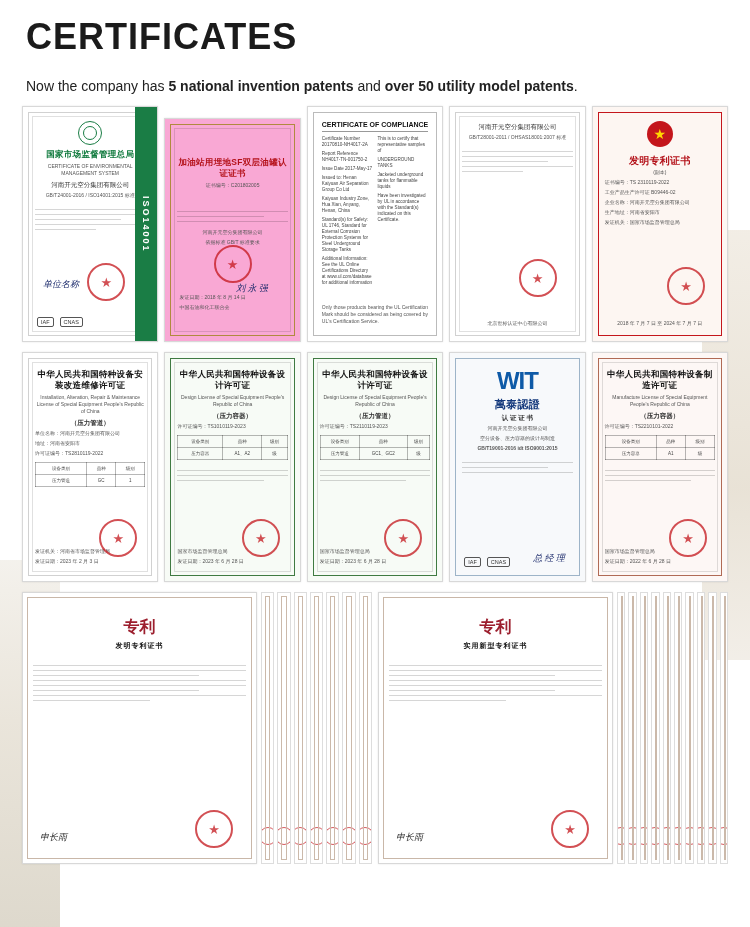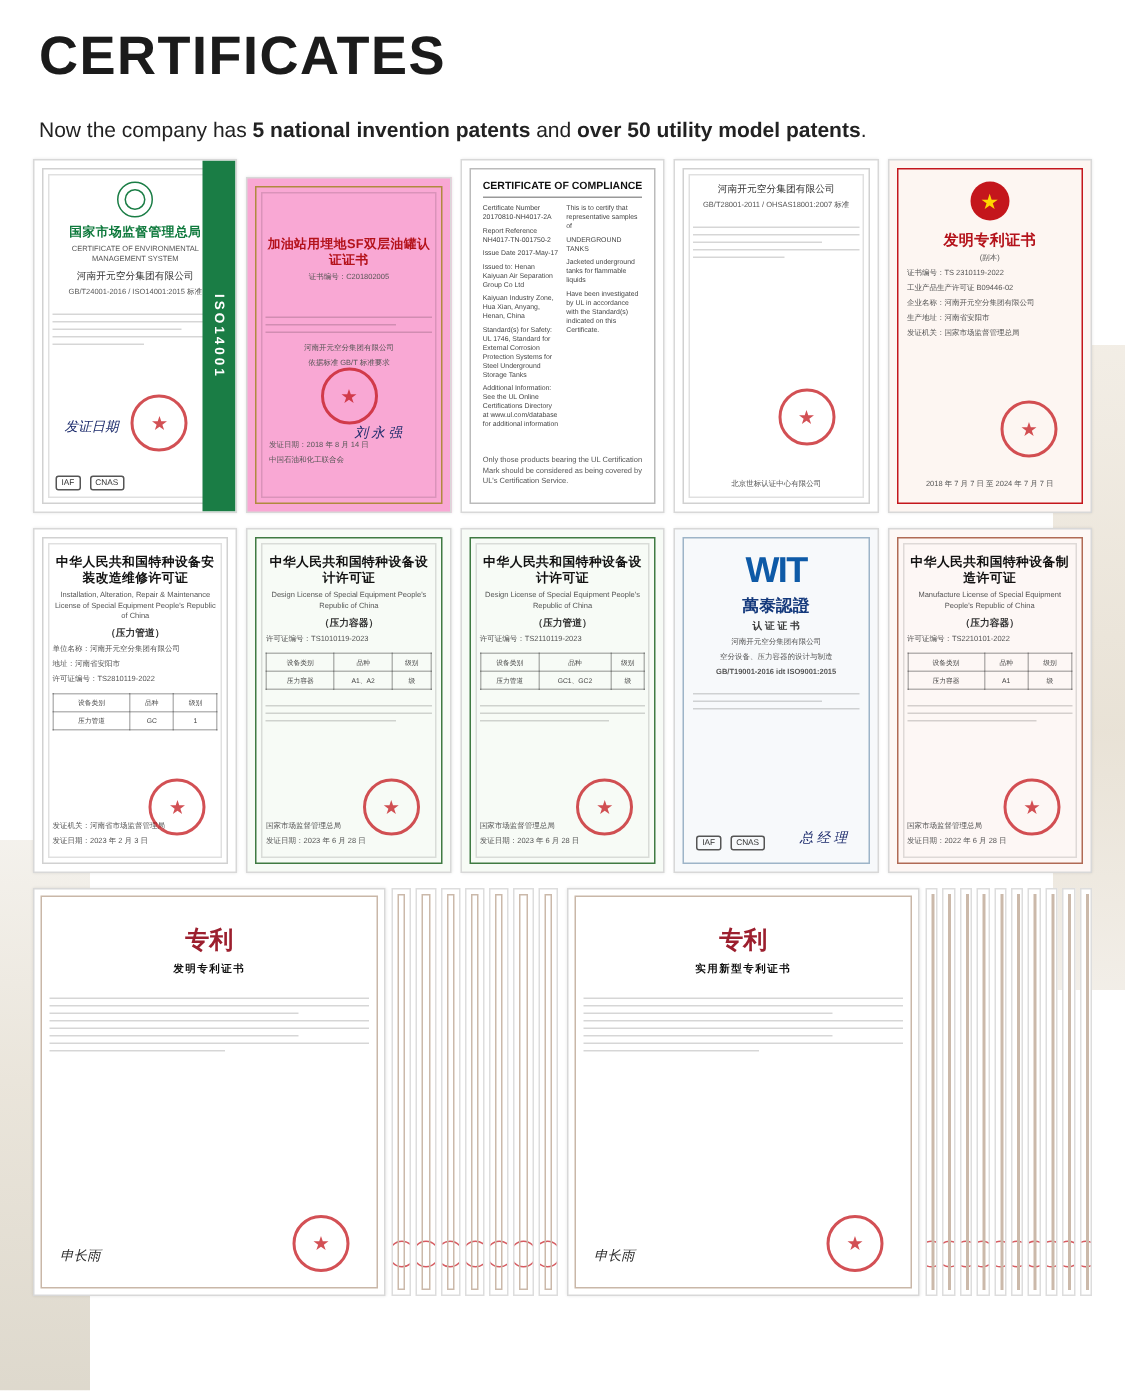--- a/index.html
+++ b/index.html
@@ -242,21 +242,21 @@
         </div>
         <div class="c-sub">河南开元空分集团有限公司</div>
         <div class="c-small">GB/T24001-2016 / ISO14001:2015 标准</div>
         <div class="lines">
           <i class="l"></i>
             <i class="l"></i>
             <i class="m"></i>
             <i class="l"></i>
             <i class="s"></i>
         </div>
-        <div class="sig" style="left:14px;bottom:44px;">发证日期</div>
+        <div class="sig" style="left:14px;bottom:44px;">单位名称</div>
         <div class="seal" style="right:26px;bottom:34px;"></div>
         <div class="iaf">
           <span>IAF</span>
           <span>CNAS</span>
         </div>
       </div>
       <div class="iso-tab">ISO14001</div>
     </div>
 
     <div class="cert" style="background:#f9a8d4;margin-top:12px;">

